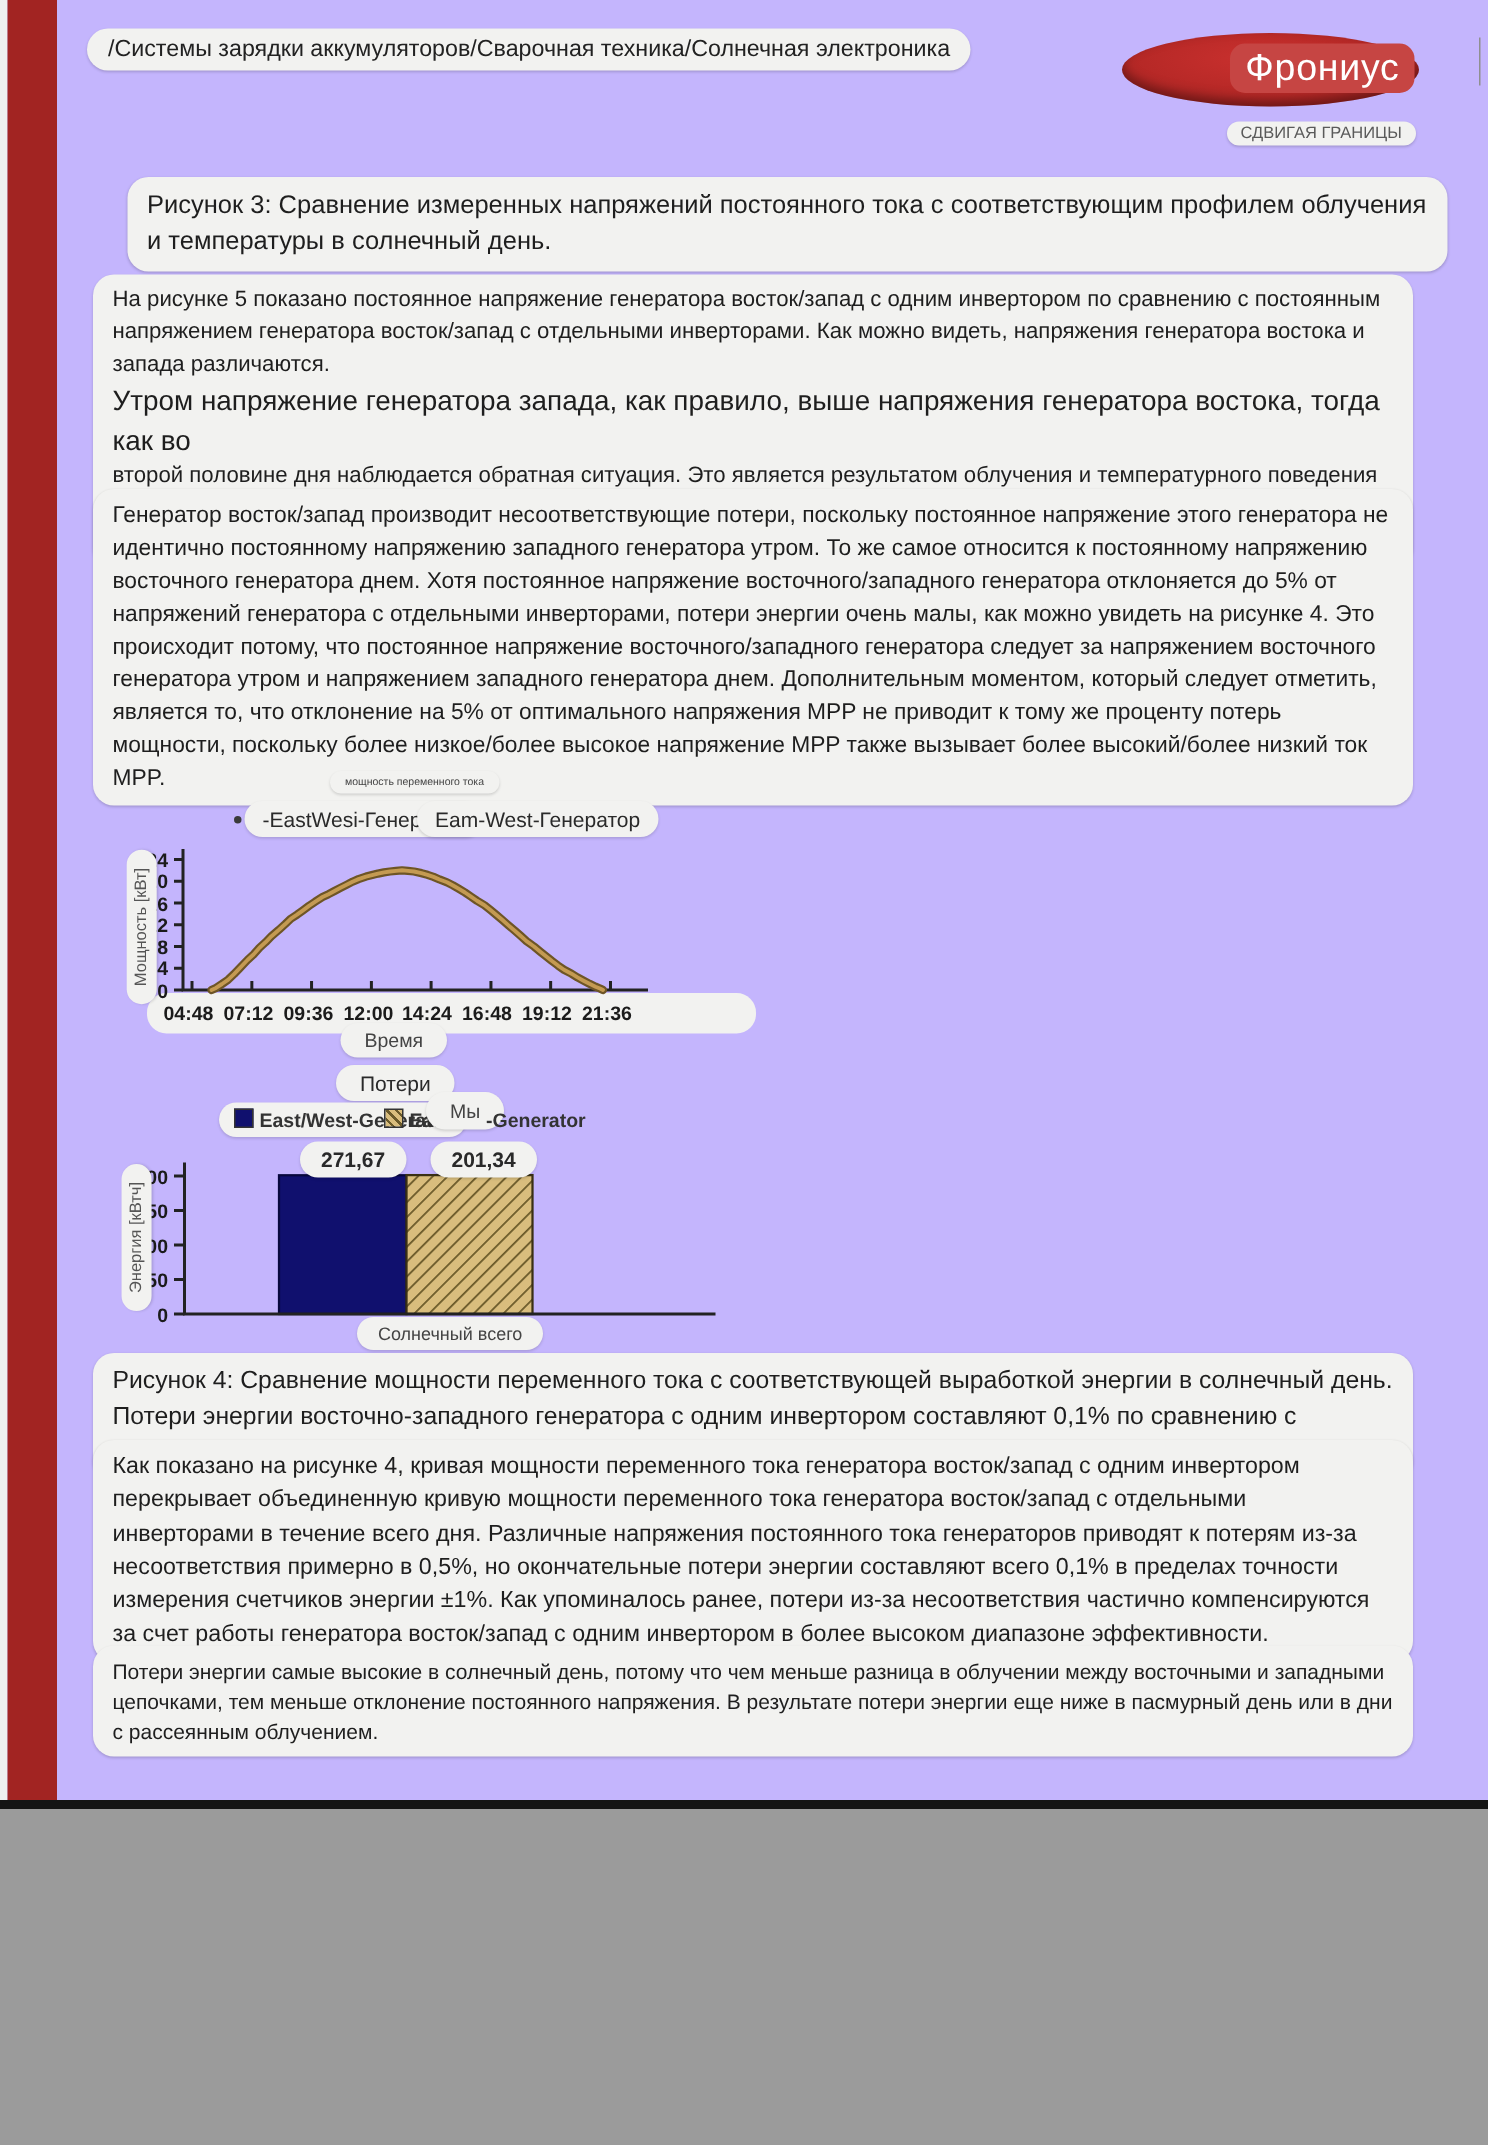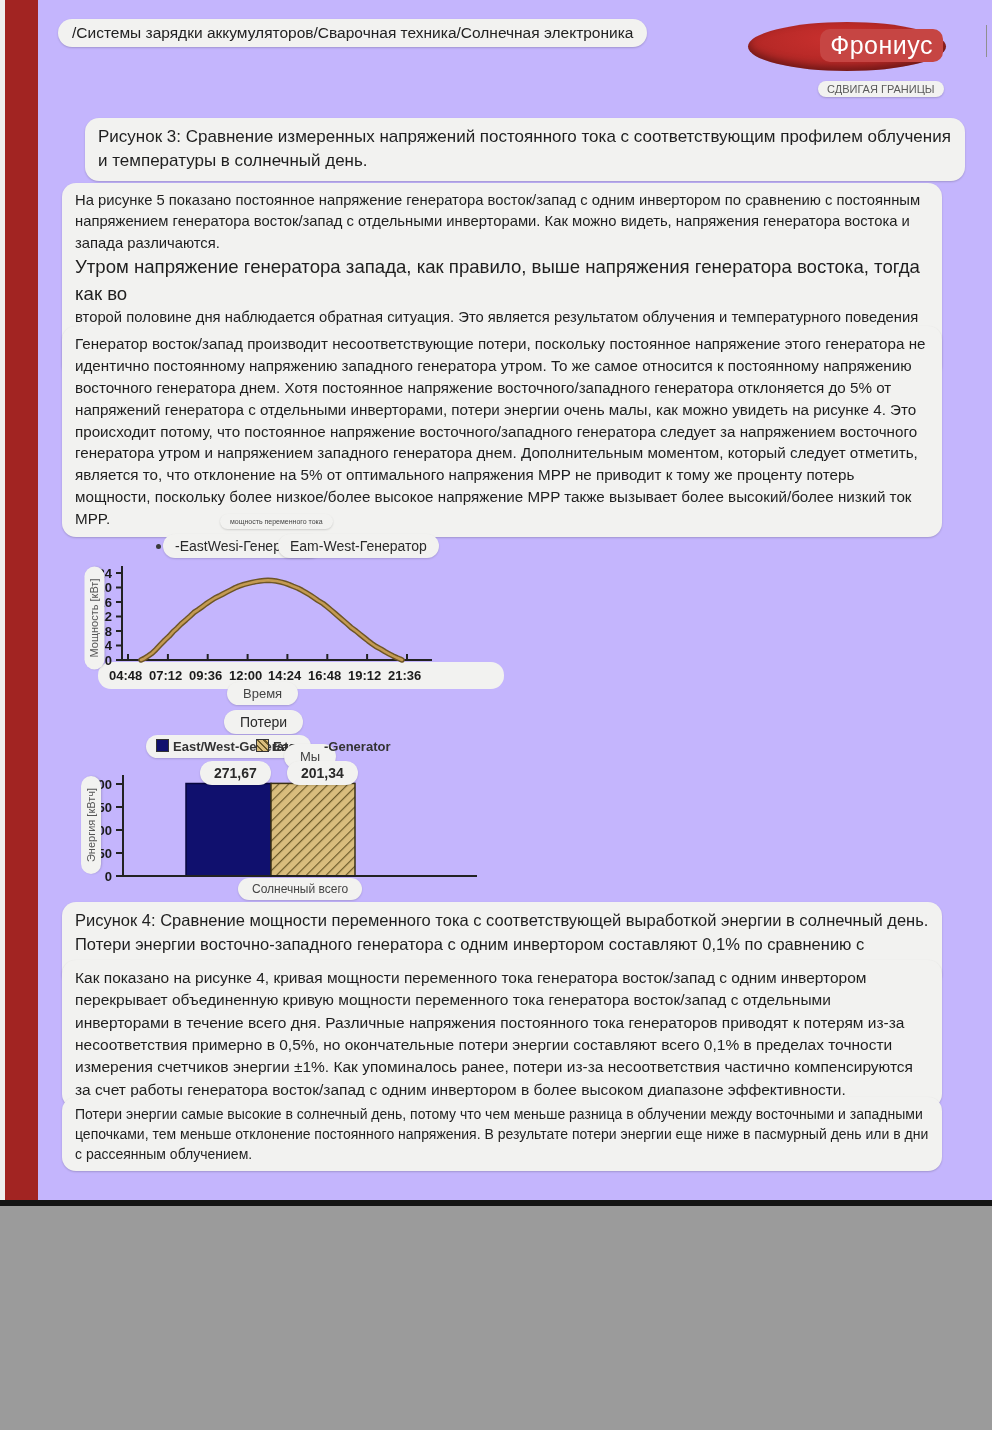--- a/index.html
+++ b/index.html
@@ -136,21 +136,21 @@
           <line x1="56" y1="102" x2="63" y2="102"></line>
         <line x1="56" y1="125" x2="63" y2="125"></line>
           <line x1="56" y1="148" x2="63" y2="148"></line>
         <line x1="56" y1="171" x2="63" y2="171"></line>
       </g>
     </svg>
     <div class="pill" style="left:164px;top:5px;padding:4px 16px;font-size:14px;">Потери</div>
 
     <div class="pill" style="left:86px;top:30px;padding:4px 10px;font-size:13px;font-weight:bold;color:#333;"><span class="legend-sq sq-navy"></span><span>East/West-Generator</span></div>
     <span style="position:absolute;left:196px;top:34px;font-size:13px;font-weight:bold;color:#333;"><span class="legend-sq sq-hatch"></span><span>Eas</span></span>
-    <div class="pill" style="left:224px;top:39px;padding:5px 16px;font-size:13px;color:#444;border-radius:14px;">Мы</div>
+    <div class="pill" style="left:224px;top:23px;padding:5px 16px;font-size:13px;color:#444;border-radius:14px;">Мы</div>
     <span style="position:absolute;left:264px;top:34px;font-size:13px;font-weight:bold;color:#333;">-Generator</span>
 
     <div class="pill" style="left:140px;top:56px;padding:4px 14px;font-size:14px;font-weight:bold;">271,67</div>
     <div class="pill" style="left:227px;top:56px;padding:4px 14px;font-size:14px;font-weight:bold;">201,34</div>
 
     <span class="tick-label" style="right:410px;top:72px;">200</span>
     <span class="tick-label" style="right:410px;top:95px;">150</span>
     <span class="tick-label" style="right:410px;top:118px;">100</span>
     <span class="tick-label" style="right:410px;top:141px;">50</span>
     <span class="tick-label" style="right:410px;top:164px;">0</span>

